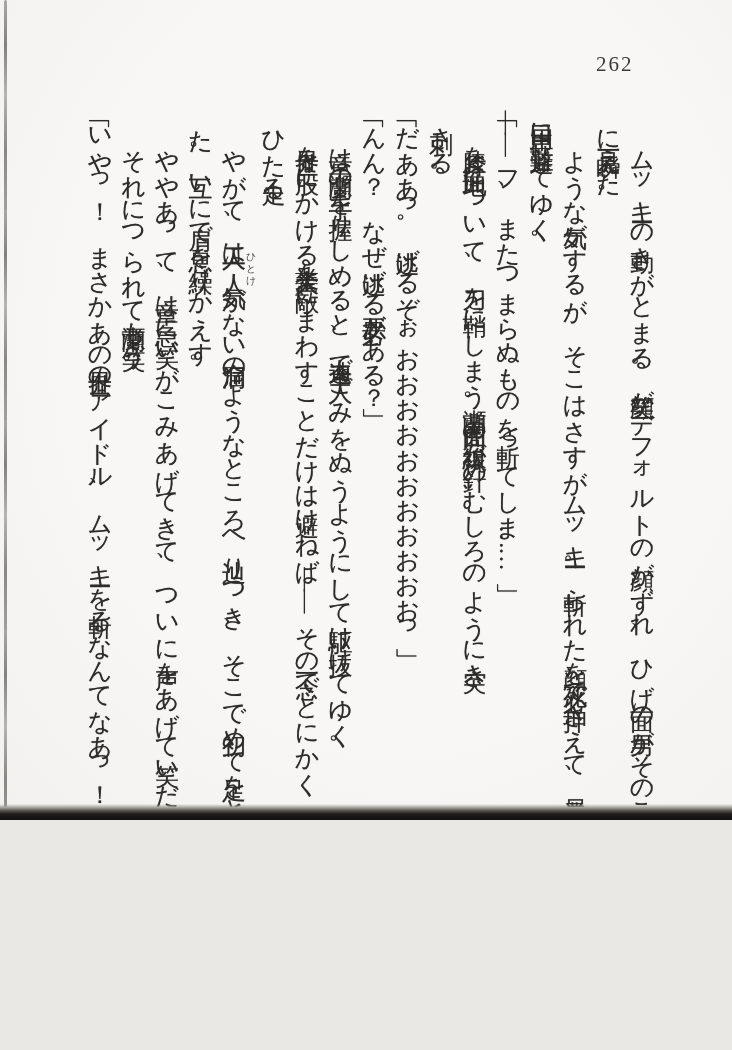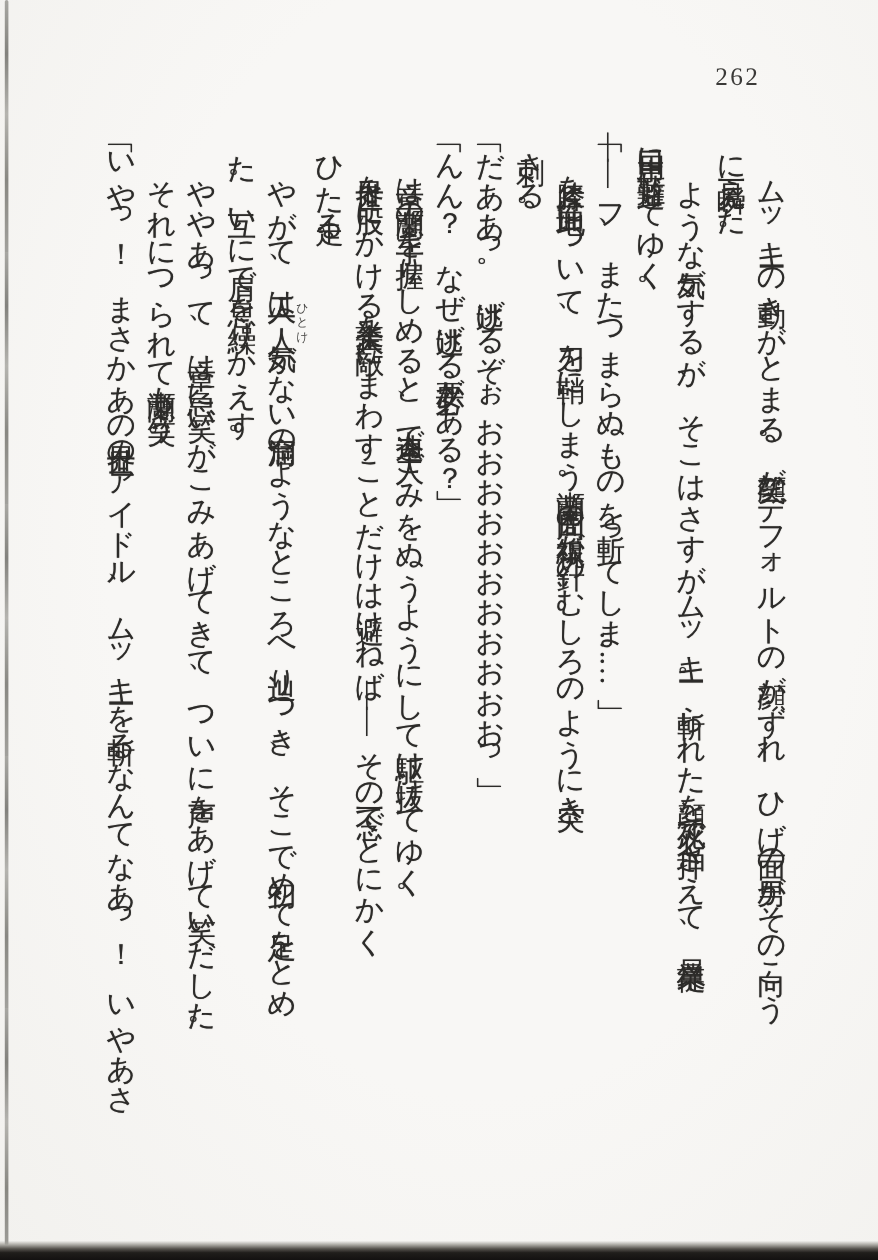--- a/index.html
+++ b/index.html
@@ -3,21 +3,21 @@
 <meta charset="utf-8">
 <style>
   html, body {
     margin: 0;
     padding: 0;
     background: #e9e8e5;
   }
   .page {
     position: relative;
     width: 732px;
-    height: 1050px;
+    height: 820px;
     overflow: hidden;
     background:
       radial-gradient(ellipse at 55% 42%, #f8f7f5 55%, #f2f1ee 100%);
     font-family: "Liberation Serif", "DejaVu Serif", serif;
   }
 
   
   .binding-edge {
     position: absolute;
     left: 4px;

